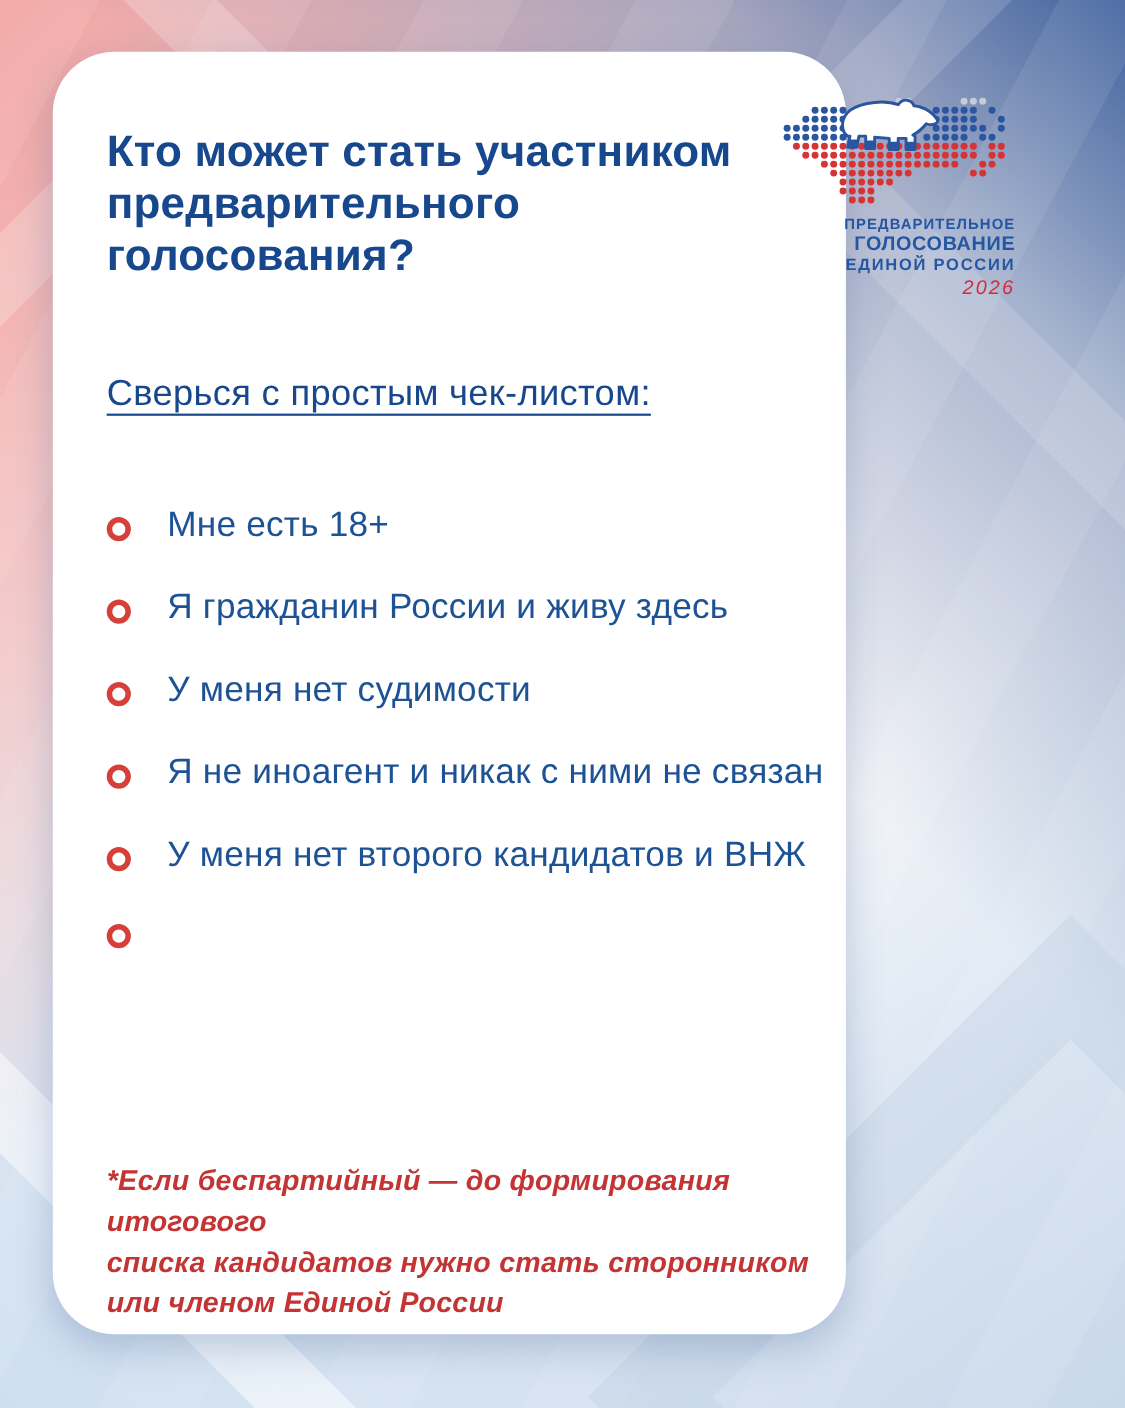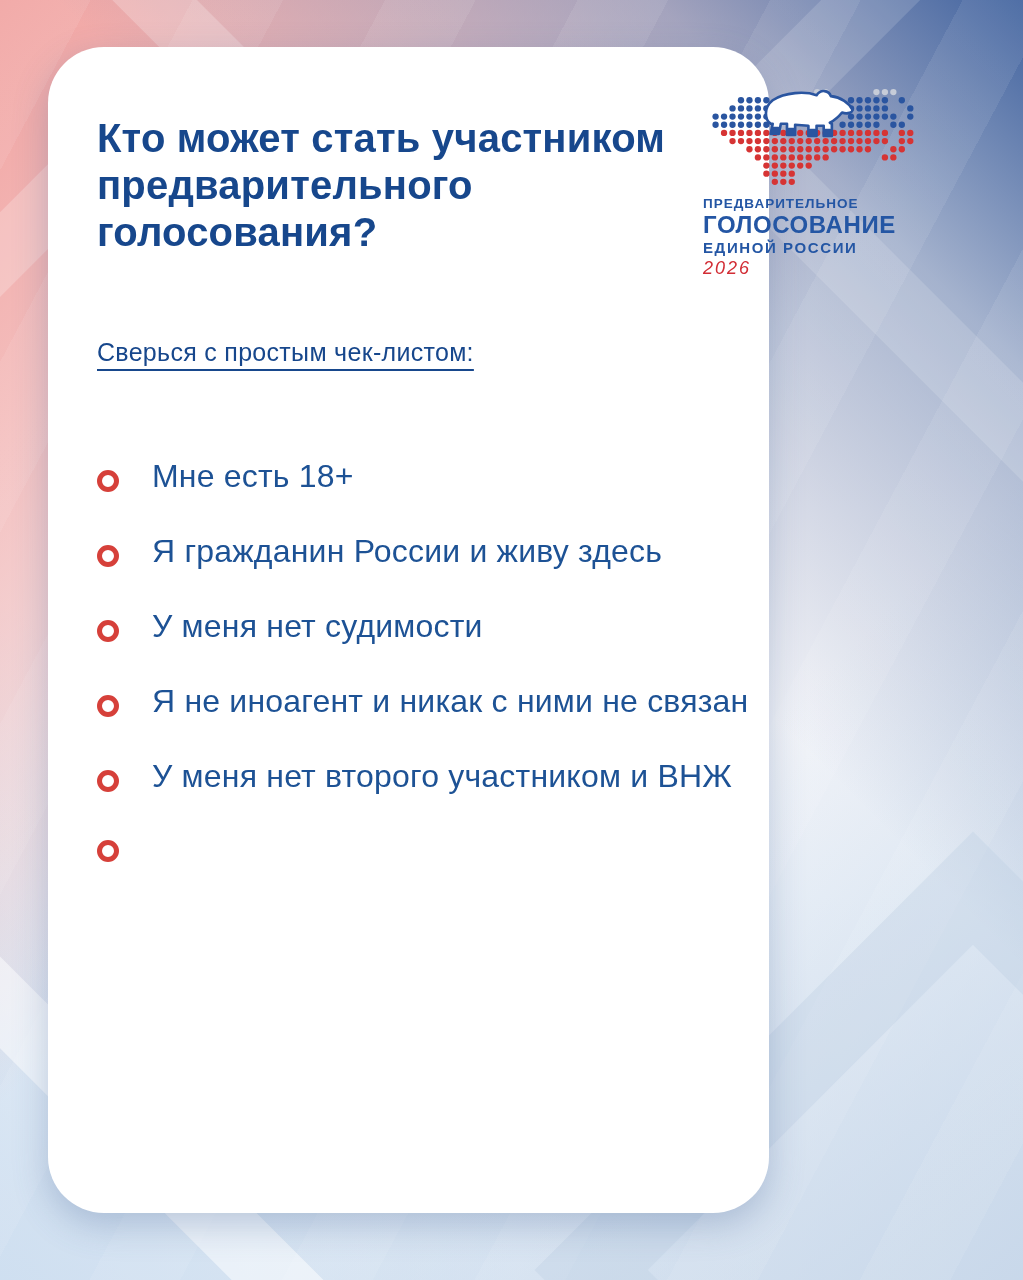--- a/index.html
+++ b/index.html
@@ -25,30 +25,30 @@
   .card {
     position:absolute; left:48px; top:47px; width:721px; height:1166px;
     background:#ffffff; border-radius:56px; z-index:1;
     box-shadow:0 12px 35px rgba(70,100,150,0.30);
   }
   .title {
     position:absolute; left:49px; top:68px;
     font-size:40px; font-weight:bold; line-height:47px;
     color:var(--title_blue); white-space:pre-line; letter-spacing:0.2px;
   }
-  .logo { position:absolute; left:655px; top:40px; width:220px; text-align:left; }
+  .logo { position:absolute; left:655px; top:40px; width:220px; text-align:right; }
   .logo svg { display:block; margin:0 auto; }
   .logo-line1 { font-size:13.5px; font-weight:bold; color:var(--logo_blue); letter-spacing:1px; margin-top:7px; }
-  .logo-line2 { font-size:24px; font-weight:bold; color:var(--logo_blue); letter-spacing:0.6px; }
+  .logo-line2 { font-size:18px; font-weight:bold; color:var(--logo_blue); letter-spacing:0.6px; }
   .logo-line3 { font-size:15px; font-weight:bold; color:var(--logo_blue); letter-spacing:1.6px; }
   .logo-year  { font-size:18px; font-weight:normal; font-style:italic; color:var(--logo_red); letter-spacing:2px; margin-top:2px; }
 
   .subtitle {
     position:absolute; left:49px; top:291px;
-    font-size:25px; color:var(--title_blue);
+    font-size:33px; color:var(--title_blue);
     text-decoration:underline; text-decoration-thickness:2px; text-underline-offset:8px;
     letter-spacing:0.3px;
   }
   .checklist { position:absolute; left:49px; top:410px; width:800px; }
   .check-item { display:flex; align-items:center; margin-bottom:36px; }
   .bullet {
     flex:none; width:22px; height:22px; border-radius:50%;
     border:5px solid var(--bullet_red); margin-right:33px; margin-top:8px;
   }
   .check-label {
@@ -251,20 +251,23 @@
       <div class="check-item">
         <span class="bullet"></span>
         <span class="check-label">У меня нет судимости</span>
       </div>
       <div class="check-item">
         <span class="bullet"></span>
         <span class="check-label">Я не иноагент и никак с ними не связан</span>
       </div>
       <div class="check-item">
         <span class="bullet"></span>
-        <span class="check-label">У меня нет второго участником и ВНЖ</span>
+        <span class="check-label">У меня нет второго кандидатов и ВНЖ</span>
       </div>
       <div class="check-item">
         <span class="bullet"></span>
       </div>
     </div>
 
+  <div class="footnote">*Если беспартийный — до формирования итогового
+списка кандидатов нужно стать сторонником
+или членом Единой России</div>
 </div>
 
 </body></html>

